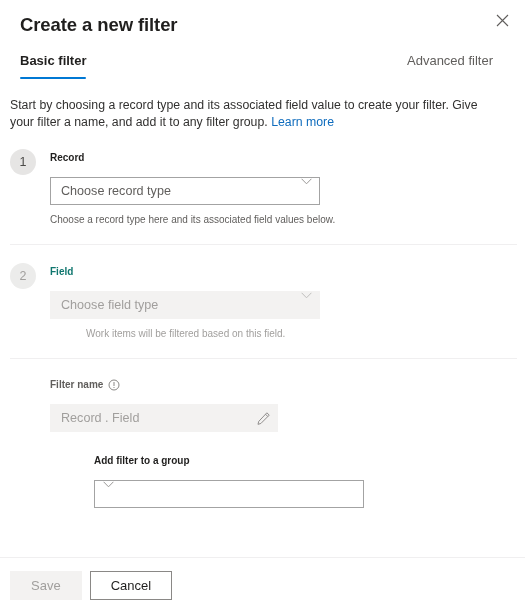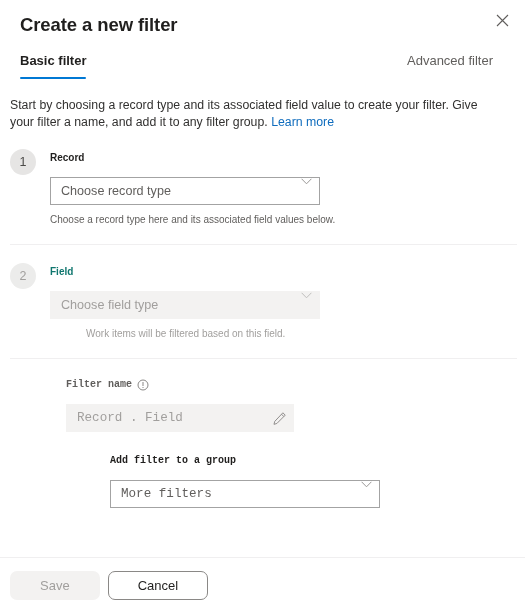--- a/index.html
+++ b/index.html
@@ -234,47 +234,46 @@
     height: 1px;
     background: #f0eff0;
     margin: 16px 8px 0 10px;
   }
   .divider.full {
     margin: 0;
     background: #f0eff0;
   }
 
   .plain-section {
-    padding: 17px 20px 0 66px;
-    font-family: Liberation Mono, monospace;
+    padding: 17px 20px 0 50px;
   }
   .plain-section.tight { padding-top: 20px; margin-left: 44px; }
 
   
   .panel-footer {
     flex: 0 0 auto;
     padding: 13px 20px 0 10px;
     display: flex;
     gap: 8px;
     align-items: center;
   }
   .btn {
     height: 29px;
     min-width: 70px;
-    padding: 0 29px;
+    padding: 0 20px;
     font-size: 13px;
     font-family: inherit;
     line-height: 27px;
     box-sizing: border-box;
     cursor: pointer;
     border: 1px solid #8a8886;
     background: #ffffff;
     color: #201f1e;
     text-align: center;
-    border-radius: 7px;
+    border-radius: 0;
   }
   .btn.primary-disabled {
     background: #f3f2f1;
     border-color: transparent;
     color: #a19f9d;
     cursor: default;
   }
 
   .info-icon { display: inline-flex; align-items: center; }
 </style>
@@ -370,21 +369,20 @@
           </svg>
         </span>
       </div>
     </div>
 
     <div class="plain-section tight">
       <div class="field-label">
         <span>Add filter to a group</span>
       </div>
       <div class="dropdown">
-        <span class="dd-text">More filters</span>
         <span class="dd-icon">
           <svg width="11" height="7" viewBox="0 0 11 7" aria-hidden="true">
             <path d="M0.6 0.8 L5.5 5.8 L10.4 0.8" stroke="#9a9897" stroke-width="1" fill="none"></path>
           </svg>
         </span>
       </div>
     </div>
 
   </div>
 

